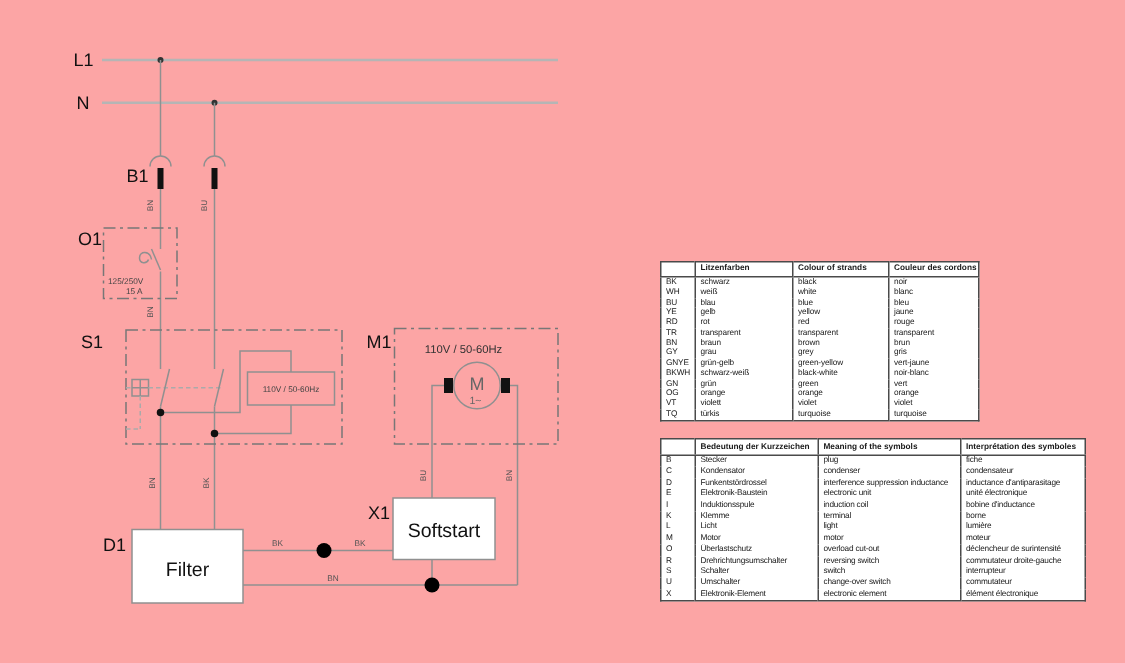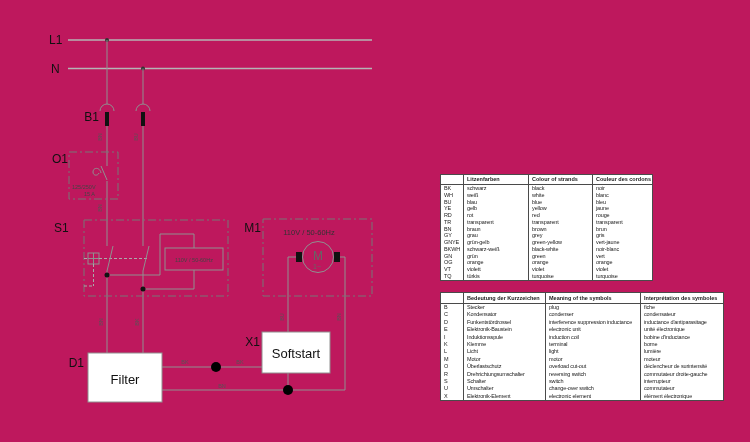--- a/index.html
+++ b/index.html
@@ -1,16 +1,16 @@
 <!DOCTYPE html>
 <html><head>
 <meta charset="utf-8">
 <style>
   html,body{margin:0;padding:0;background:#fff;}
-  .page{position:relative;width:750px;height:442px;background:#be185d;overflow:hidden;
+  .page{position:relative;width:750px;height:442px;background:#fca5a5;overflow:hidden;
         font-family:"Liberation Sans", sans-serif;}
   .schematic-svg{position:absolute;left:0;top:0;}
   svg text{font-family:"Liberation Sans", sans-serif;}
 
   
   table.dtable{position:absolute;border-collapse:collapse;table-layout:fixed;
     background:#fff;color:#1a1a1a;border:1px solid #4a4a4a;}
   table.dtable th, table.dtable td{border-left:1px solid #4a4a4a;padding:0 1px 0 3px;
     vertical-align:top;white-space:nowrap;overflow:hidden;text-align:left;font-weight:normal;}
   table.dtable th{border-bottom:1px solid #4a4a4a;font-weight:bold;}

